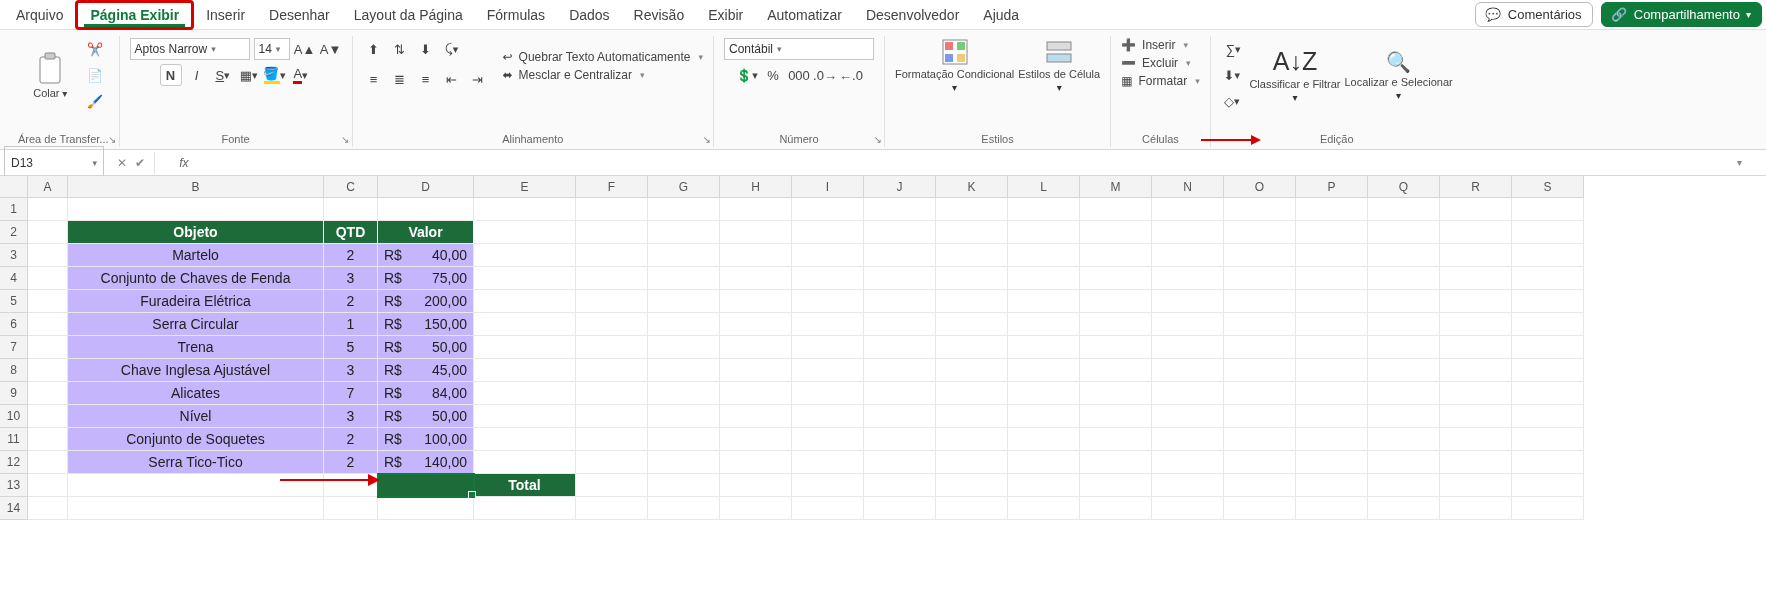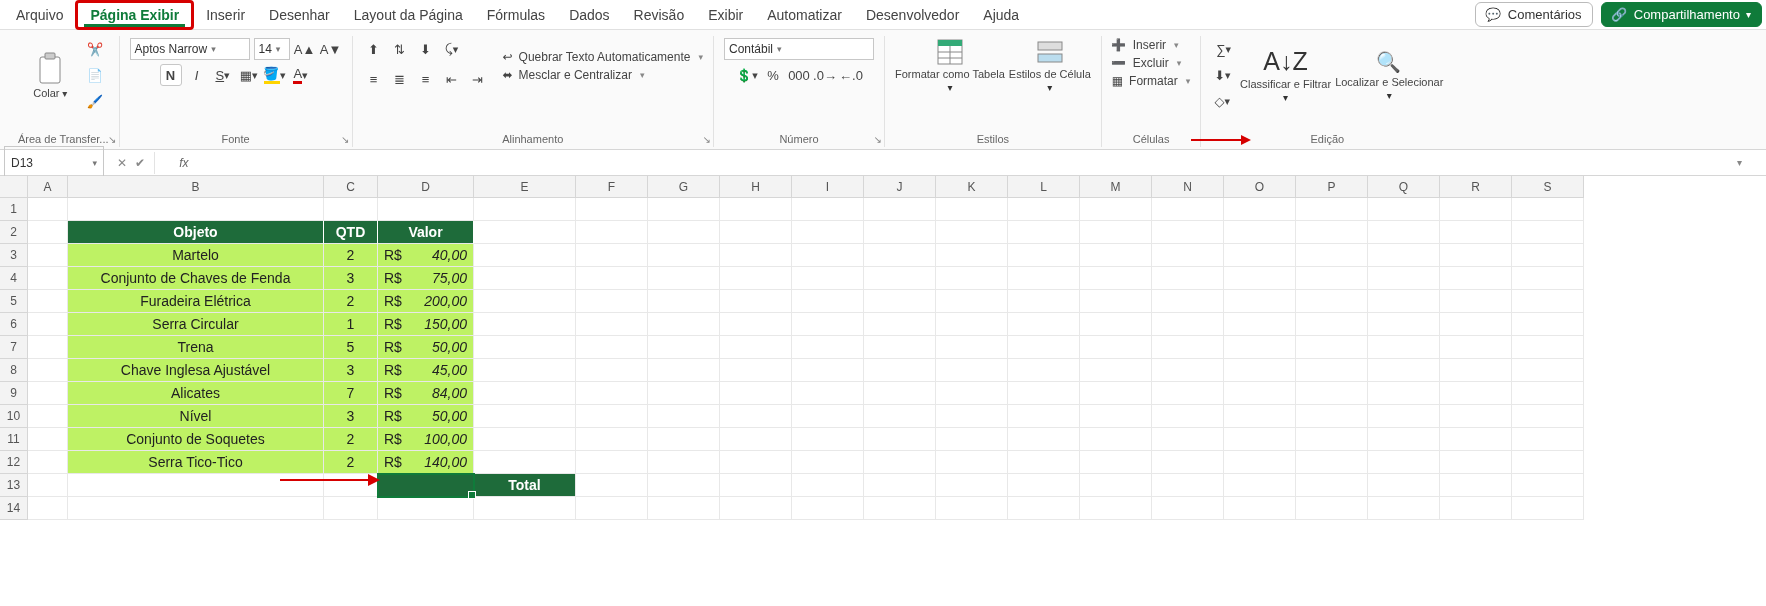--- a/index.html
+++ b/index.html
@@ -46,23 +46,23 @@
 
 .grid-wrap { display: flex; }
 .corner { width: 28px; height: 22px; background: #f3f3f3; border-right: 1px solid #d6d6d6; border-bottom: 1px solid #d6d6d6; }
 .colhdrs { display: flex; }
 .ch { height: 22px; background: #f3f3f3; border-right: 1px solid #d6d6d6; border-bottom: 1px solid #d6d6d6; display: flex; align-items: center; justify-content: center; font-size: 12px; color: #555; }
 .rows { }
 .rw { display: flex; height: 23px; }
 .rh { width: 28px; background: #f3f3f3; border-right: 1px solid #d6d6d6; border-bottom: 1px solid #d6d6d6; display: flex; align-items: center; justify-content: center; font-size: 12px; color: #555; }
 .cell { border-right: 1px solid #e8e8e8; border-bottom: 1px solid #e8e8e8; display: flex; align-items: center; padding: 0 6px; font-size: 14px; }
 .hdr-green { background: #1e6b3a; color: #fff; font-weight: 700; justify-content: center; border-right: 1px solid #fff; }
-.data-green { background: #bef264; color: #222; }
+.data-green { background: #c4b5fd; color: #222; }
 .data-green.center { justify-content: center; }
-.val { font-variant-numeric: tabular-nums; font-style: italic; }
+.val { font-variant-numeric: tabular-nums; }
 .val-wrap { display: flex; width: 100%; }
 .val-wrap .cur { margin-right: auto; }
 .val-wrap .num { margin-left: auto; }
 .total-cell { background: #1e6b3a; color: #fff; font-weight: 700; justify-content: center; }
 .sel-cell { outline: 2px solid #0f7b3a; outline-offset: -1px; background: #1e6b3a; position: relative; }
 .sel-cell::after { content: ""; position: absolute; right: -3px; bottom: -3px; width: 6px; height: 6px; background: #0f7b3a; border: 1px solid #fff; }
 
 
 .cA{width:40px}.cB{width:256px}.cC{width:54px}.cD{width:96px}.cE{width:102px}
 .cDef{width:72px}
@@ -195,26 +195,26 @@
     </div>
     <div class="title">Número</div>
     <span class="dlg">↘</span>
   </div>
 
   <div class="group">
     <div class="row">
       <div class="big caret">
         <svg width="28" height="28">
             <rect x="2" y="2" width="24" height="24" fill="#fff" stroke="#888"></rect>
-            <rect x="2" y="2" width="24" height="6" fill="#3a7"></rect>
-            <line x1="2" y1="14" x2="26" y2="14" stroke="#888"></line>
-            <line x1="2" y1="20" x2="26" y2="20" stroke="#888"></line>
-            <line x1="14" y1="8" x2="14" y2="26" stroke="#888"></line>
+            <rect x="4" y="4" width="8" height="8" fill="#e77"></rect>
+            <rect x="16" y="4" width="8" height="8" fill="#7c7"></rect>
+            <rect x="4" y="16" width="8" height="8" fill="#79e"></rect>
+            <rect x="16" y="16" width="8" height="8" fill="#ec7"></rect>
           </svg>
-        <span class="sub">Formatar como Tabela</span>
+        <span class="sub">Formatação Condicional</span>
       </div>
       <div class="big caret">
         <svg width="28" height="28">
             <rect x="2" y="4" width="24" height="8" fill="#ddd" stroke="#888"></rect>
             <rect x="2" y="16" width="24" height="8" fill="#bde" stroke="#888"></rect>
           </svg>
         <span class="sub">Estilos de Célula</span>
       </div>
     </div>
     <div class="title">Estilos</div>

